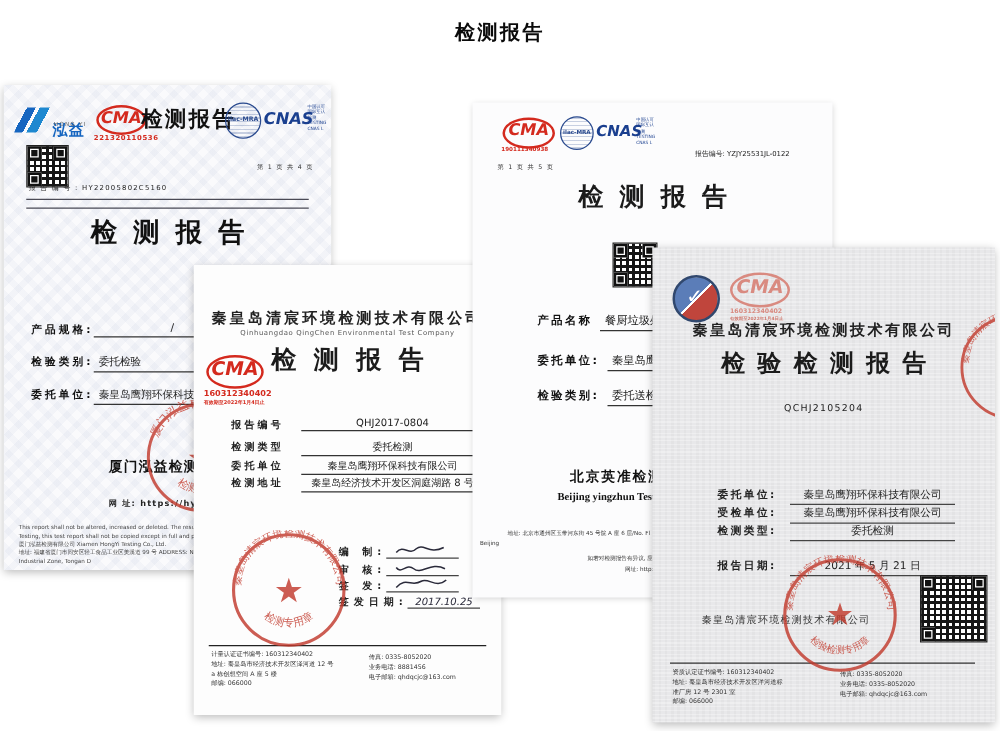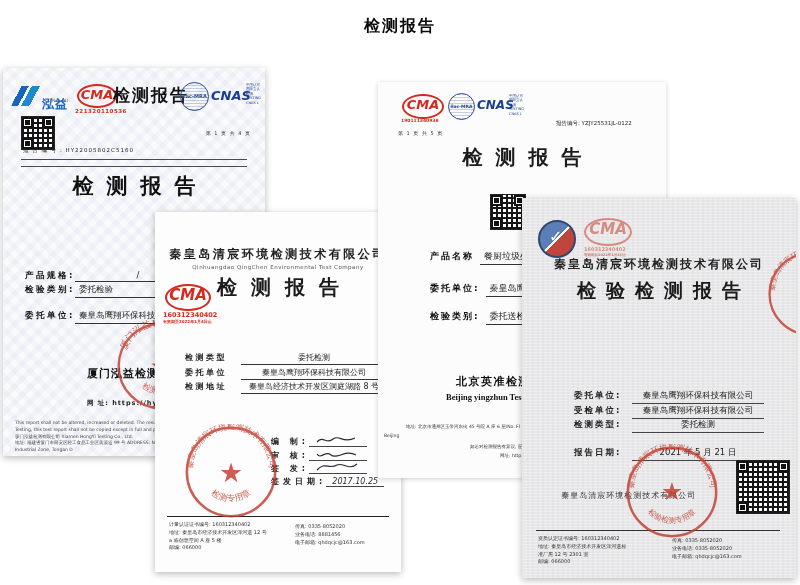--- a/index.html
+++ b/index.html
@@ -39,21 +39,21 @@
   .qr1{left:18px;top:48px;width:32px;height:32px;}
   .d1-page{right:14px;top:62px;font-size:5px;color:#333;letter-spacing:1px;}
   .d1-repno{left:20px;top:79px;font-size:5.5px;color:#222;letter-spacing:1px;}
   .rule{height:0;border-top:1px solid #4a4a55;}
   .d1-r1{left:18px;top:91px;width:226px;} .d1-r2{left:18px;top:98px;width:226px;}
   .d1-big{left:0;top:104px;width:100%;text-align:center;font-size:21px;font-weight:bold;
           color:#111;letter-spacing:13px;text-indent:13px;}
   .d1-field{display:flex;left:22px;font-size:8.5px;position:absolute;}
   .d1-field .lbl{font-weight:bold;letter-spacing:2.5px;color:#111;}
   .d1-field .val{border-bottom:1px solid #333;min-width:118px;padding:0 4px 1px 4px;color:#222;}
-  .d1-f0{top:164px;} .d1-f1{top:202px;text-align:center;} .d1-f2{top:216px;} .d1-f3{top:242px;}
+  .d1-f0{top:164px;} .d1-f1{top:190px;text-align:center;} .d1-f2{top:216px;} .d1-f3{top:242px;}
   .d1-company{left:84px;top:298px;font-size:11px;font-weight:bold;color:#111;letter-spacing:1px;z-index:2;}
   .d1-web{left:84px;top:331px;font-size:6.5px;font-weight:bold;color:#222;letter-spacing:1px;z-index:2;}
   .d1-disc{left:12px;top:352px;width:242px;font-size:4.5px;color:#444;line-height:1.5;z-index:2;}
   .stamp{color:#c23b2e;opacity:.82;z-index:3;}
   .stamp .arc{fill:#c23b2e;}
   .st1{left:112px;top:252px;width:92px;height:92px;}
   
   .doc2{left:155px;top:212px;width:246px;height:360px;z-index:2;background:#fdfdfd;}
   .d2-company{left:0;top:34px;width:100%;text-align:center;font-size:12px;font-weight:bold;
     color:#222;letter-spacing:2.5px;}
@@ -197,20 +197,24 @@
     </div>
   </div>
 
   <div class="doc doc2">
     <div class="d2-company">秦皇岛清宸环境检测技术有限公司</div>
     <div class="d2-en">Qinhuangdao QingChen Environmental Test Company</div>
     <div class="d2-big">检测报告</div>
     <span class="cma-oval cma2">CMA</span>
     <span class="cma2-num">160312340402</span>
     <span class="cma2-val">有效期至2022年1月4日止</span>
+    <div class="d2-field d2-f0">
+      <span class="lbl" style="position:static">报告编号</span>
+      <span class="val" style="position:static">QHJ2017-0804</span>
+      </div>
     <div class="d2-field d2-f1">
       <span class="lbl" style="position:static">检测类型</span>
       <span class="val" style="position:static">委托检测</span>
       </div>
     <div class="d2-field d2-f2">
       <span class="lbl" style="position:static">委托单位</span>
       <span class="val" style="position:static">秦皇岛鹰翔环保科技有限公司</span>
       </div>
     <div class="d2-field d2-f3">
       <span class="lbl" style="position:static">检测地址</span>
@@ -322,20 +326,21 @@
     <svg class="stamp st5" viewBox="0 0 100 100">
       <defs>
           <path id="a5" d="M 12 58 A 40 40 0 1 1 88 58"></path>
         </defs>
       <circle cx="50" cy="50" r="46" fill="none" stroke="#c23b2e" stroke-width="2.6"></circle>
       <text class="arc" font-size="8.5" text-anchor="middle"><textPath href="#a5" startOffset="50%">秦皇岛清宸环境检测技术有限公司</textPath></text>
       <text x="50" y="60" font-size="26" text-anchor="middle" fill="#c23b2e">★</text>
     </svg>
     <div class="d4-company">秦皇岛清宸环境检测技术有限公司</div>
     <div class="d4-big">检验检测报告</div>
+    <div class="d4-repno">QCHJ2105204</div>
     <div class="d4-field d4-f0">
       <span class="lbl" style="position:static">委托单位:</span>
       <span class="val" style="position:static">秦皇岛鹰翔环保科技有限公司</span>
       </div>
     <div class="d4-field d4-f1">
       <span class="lbl" style="position:static">受检单位:</span>
       <span class="val" style="position:static">秦皇岛鹰翔环保科技有限公司</span>
       </div>
     <div class="d4-field d4-f2">
       <span class="lbl" style="position:static">检测类型:</span>

